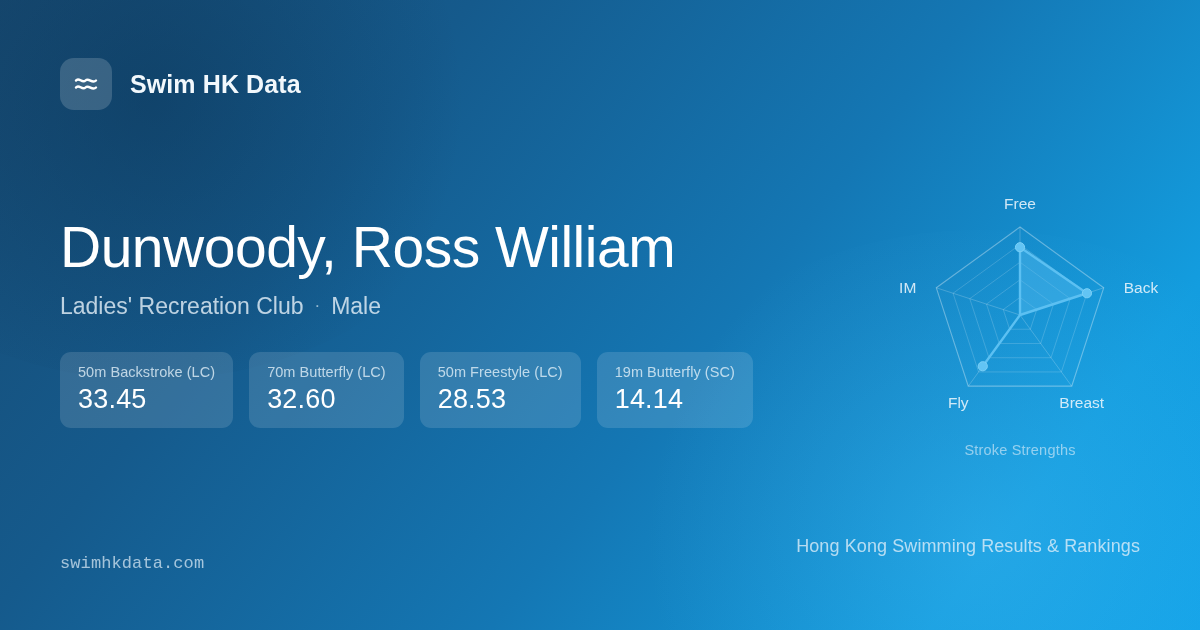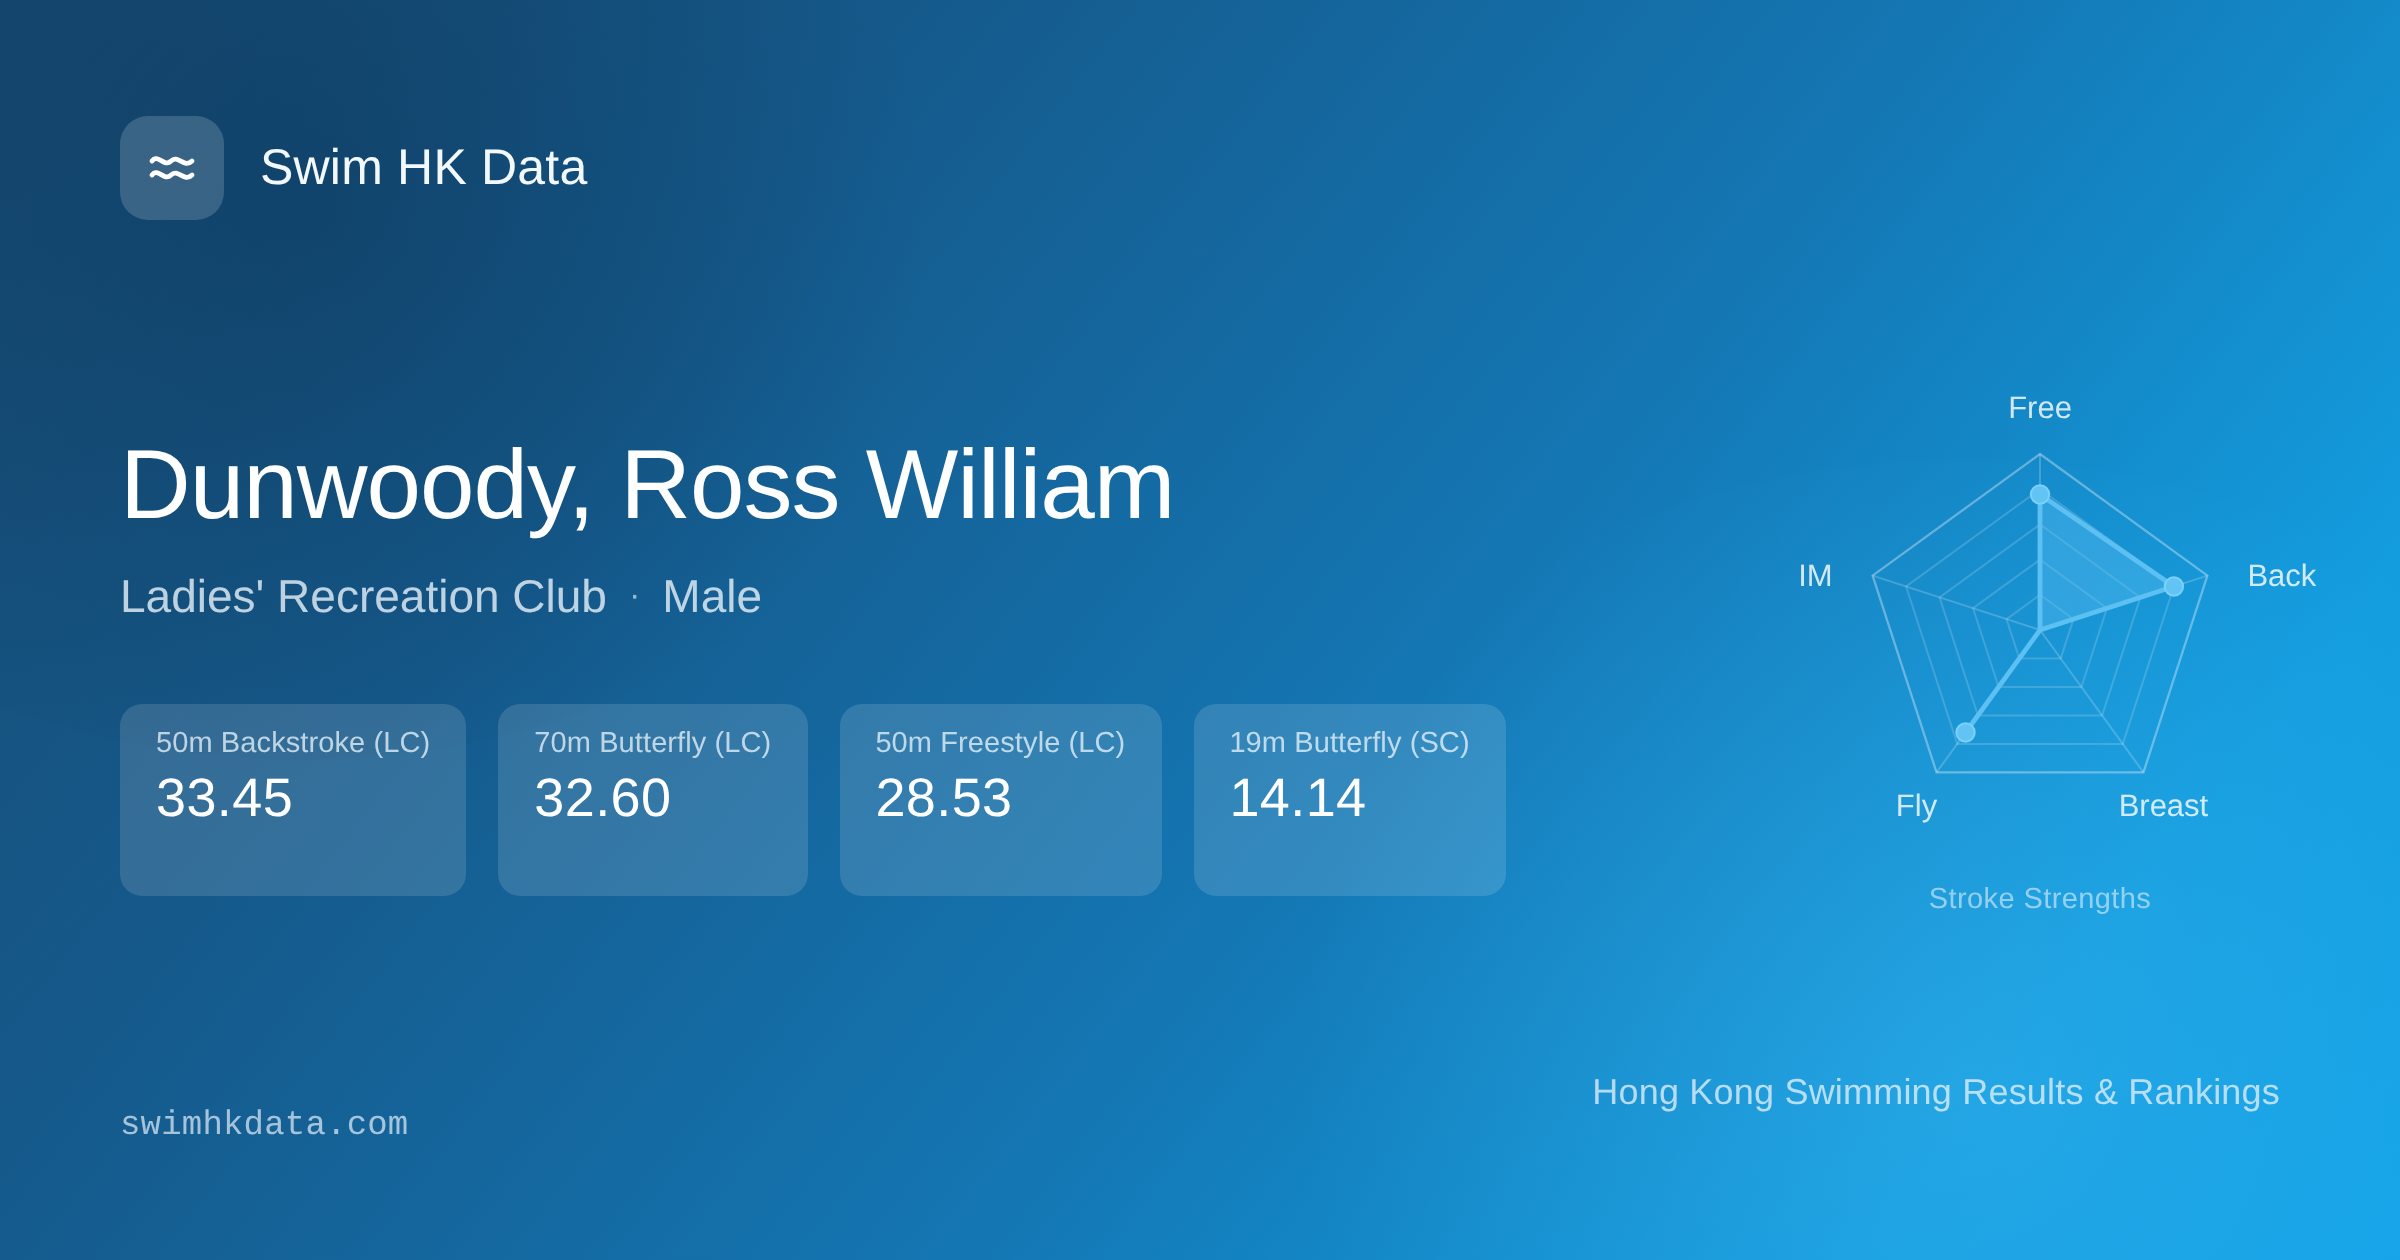--- a/index.html
+++ b/index.html
@@ -62,34 +62,34 @@
     height: 52px;
     border-radius: 14px;
     background: rgba(255,255,255,0.17);
     display: flex;
     align-items: center;
     justify-content: center;
   }
   .brand-logo svg { display: block; }
   .brand-name {
     font-size: 25px;
-    font-weight: 400;
+    font-weight: 700;
     letter-spacing: 0.1px;
     color: #f2f8fc;
   }
 
   
   .hero {
     position: absolute;
     left: 60px;
     top: 218px;
     width: 760px;
   }
   .swimmer-name {
-    font-size: 49px;
+    font-size: 57px;
     line-height: 1.04;
     font-weight: 400;
     letter-spacing: -0.5px;
     color: #ffffff;
     margin: 0;
     white-space: nowrap;
   }
   .swimmer-meta {
     margin-top: 16px;
     font-size: 23px;
@@ -110,21 +110,21 @@
 
   
   .stats {
     position: absolute;
     left: 60px;
     top: 352px;
     display: flex;
     gap: 16px;
   }
   .stat-card {
-    height: 96px;
+    height: 76px;
     padding: 12px 18px 0 18px;
     border-radius: 11px;
     background: rgba(255,255,255,0.135);
     display: flex;
     flex-direction: column;
     justify-content: flex-start;
   }
   .stat-label {
     font-size: 14.5px;
     color: rgba(229,242,250,0.78);

